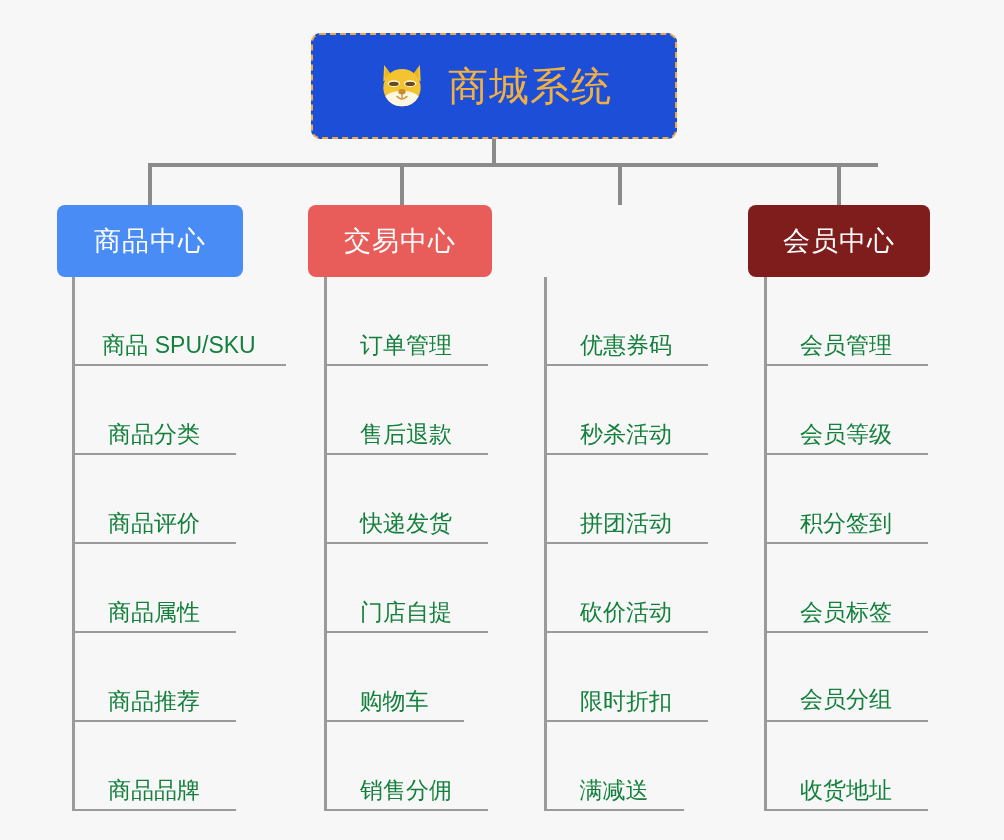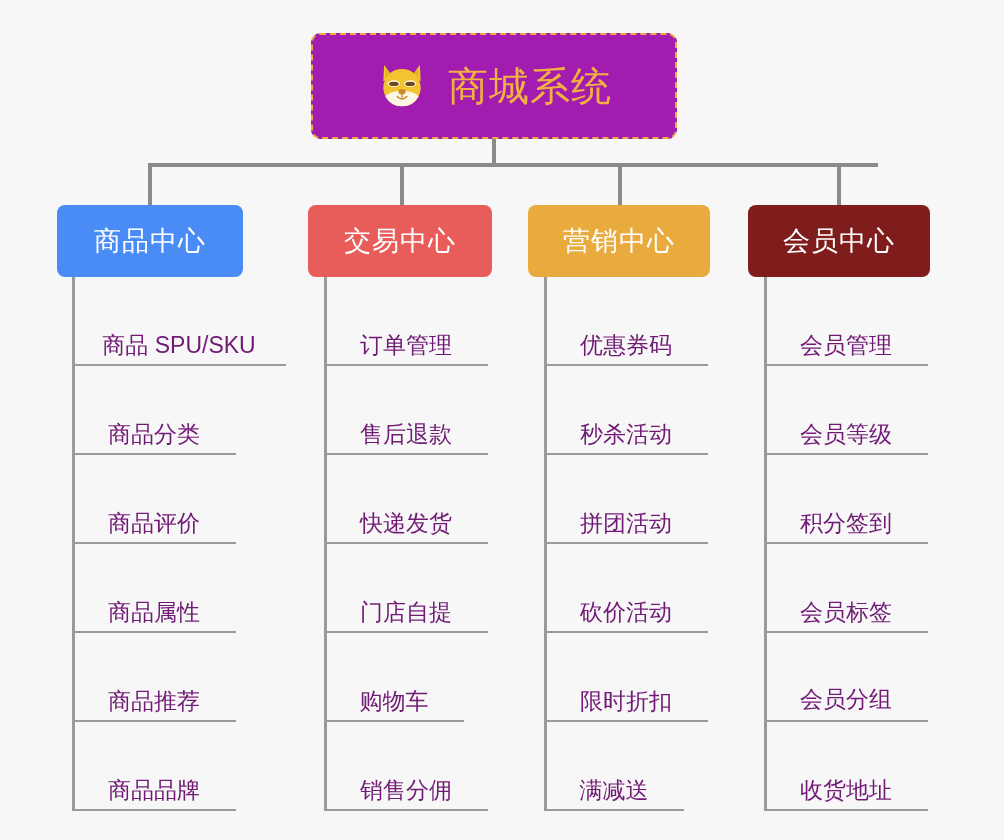--- a/index.html
+++ b/index.html
@@ -20,21 +20,21 @@
   }
 
   
   .root-node {
     position: absolute;
     left: 311px;
     top: 33px;
     width: 366px;
     height: 106px;
     box-sizing: border-box;
-    background: #a21caf;
+    background: #1d4ed8;
     border: 2px dashed #eeab45;
     border-radius: 9px;
     display: flex;
     align-items: center;
     justify-content: center;
     gap: 20px;
   }
   .root-emoji {
     width: 52px;
     height: 52px;
@@ -88,21 +88,21 @@
     position: absolute;
     left: 0;
     height: 89px;
     box-sizing: border-box;
     display: flex;
     align-items: flex-end;
     justify-content: center;
   }
   .leaf-label {
     font-size: 23px;
-    color: #701a75;
+    color: #15803d;
     line-height: 1.1;
     padding: 0 16px 6px 16px;
     white-space: nowrap;
     border-bottom: 2px solid #9a9a9a;
     box-sizing: border-box;
     width: 100%;
     text-align: center;
   }
 </style>
 </head>
@@ -133,21 +133,20 @@
 
   <div class="conn conn-h" style="left:148px; top:163px; width:730px;"></div>
 
   <div class="conn conn-v" style="left:148px; top:163px; height:42px;"></div>
   <div class="conn conn-v" style="left:400px; top:163px; height:42px;"></div>
   <div class="conn conn-v" style="left:618px; top:163px; height:42px;"></div>
   <div class="conn conn-v" style="left:837px; top:163px; height:42px;"></div>
 
   <div class="cat-box" style="left:57px; top:205px; width:186px; background:#4a8cf5;">商品中心</div>
   <div class="cat-box" style="left:308px; top:205px; width:184px; background:#e85d5a;">交易中心</div>
-  <div class="cat-box" style="left:528px; top:205px; width:182px; background:#eaab3e;">营销中心</div>
   <div class="cat-box" style="left:748px; top:205px; width:182px; background:#7f1d1d;">会员中心</div>
 
   <div class="leaf-col" style="left:72px; width:214px;">
     <div class="leaf-trunk" style="height:534px;"></div>
     <div class="leaf-item" style="top:0px; width:214px;">
       <span class="leaf-label">商品 SPU/SKU</span>
     </div>
     <div class="leaf-item" style="top:89px; width:164px;">
       <span class="leaf-label">商品分类</span>
     </div>

